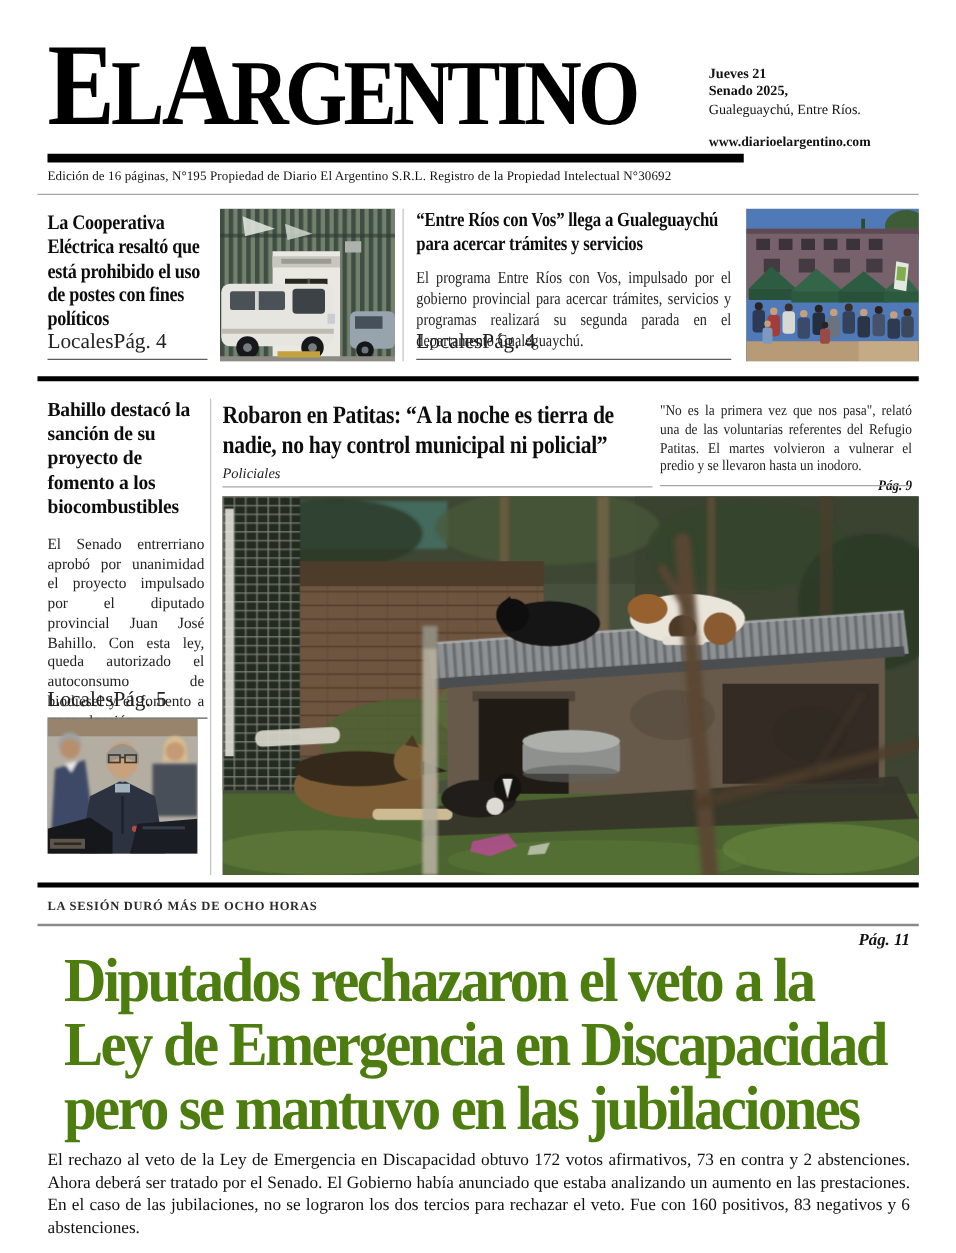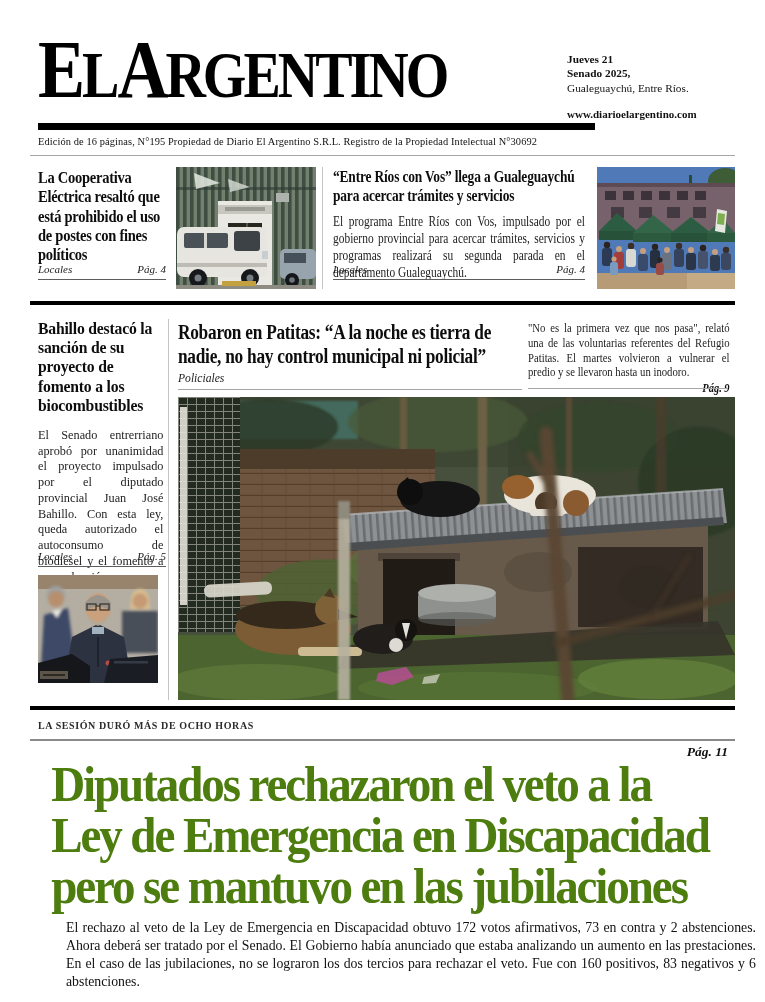--- a/index.html
+++ b/index.html
@@ -8,21 +8,21 @@
     width:765px; height:1002px; position:relative; overflow:hidden;
     font-family:"Liberation Serif", serif; color:#1a1a1a;
     -webkit-font-smoothing:antialiased;
   }
   .abs { position:absolute; }
 
   
   #logo-block { left:38px; top:36px; width:557px; }
   .logo {
     display:block; width:557px; white-space:nowrap;
-    font-weight:bold; font-size:56px; line-height:80px; letter-spacing:-3px;
+    font-weight:bold; font-size:64px; line-height:80px; letter-spacing:-3px;
     color:#000; border-bottom:7px solid #000; padding-bottom:2px;
   }
   .logo-text { display:inline-block; transform:scaleY(1.16); transform-origin:center bottom; }
   .lw { display:inline-block; }
   .lw::first-letter { font-size:1.26em; }
   .lw2 { margin-left:1px; }
   .edition { margin-top:6px; font-size:10.4px; color:#111; letter-spacing:0.1px; }
 
   #masthead-right { left:567px; top:52px; width:140px; font-size:11.3px; line-height:1.28; color:#111; }
   #masthead-right .b { font-weight:bold; }
@@ -30,22 +30,22 @@
   #masthead-right .site { margin-top:12px; font-weight:bold; font-size:11px; }
 
   .rule { background:#a6a6a6; height:1px; }
   .rule-black { background:#000; }
 
   
   .headline { font-weight:bold; color:#0d0d0d; }
   .scaled { transform-origin:left top; }
   .body-text { color:#222; text-align:justify; }
   .story-foot {
-    display:flex; justify-content:space-between; align-items:flex-end;
-    font-style:italic; font-size:11px; color:#222;
+    display:flex; align-items:flex-end;
+    font-size:17px; color:#222;
     border-bottom:1.5px solid #5c5c5c; padding-bottom:4px;
   }
   .photo { overflow:hidden; background:#777; }
   .photo svg { display:block; width:100%; height:100%; }
 
   
   #s1-text { left:38px; top:168px; width:146px; transform:scaleX(0.88); font-size:16.5px; line-height:1.17; letter-spacing:-0.3px; }
   #s1-foot { left:38px; top:263px; width:128px; }
   #photo1  { left:176px; top:167px; width:140px; height:122px; }
   #vr1     { left:322px; top:167px; width:1px; height:122px; background:#c4c4c4; }
@@ -78,21 +78,21 @@
   #thick2 { left:30px; top:706px; width:705px; height:4px; }
   #kicker { left:38px; top:720px; font-size:10px; font-weight:bold; letter-spacing:0.6px; color:#2b2b2b; }
   #kicker-page { right:37px; top:716px; font-style:italic; font-weight:bold; font-size:13.5px; color:#111;margin-top:28px; }
   #kicker-rule { left:30px; top:739px; width:705px; height:2px; background:#8a8a8a; }
   #giant { left:30px; top:748px; width:705px; text-align:left; color:#4d7c0f;margin-top:11px; }
   #giant .gline {
     display:block; white-space:nowrap; font-weight:bold;
     font-size:50px; line-height:51px; letter-spacing:-2.2px;
     transform:scaleX(0.94); transform-origin:center top;
   }
-  #bottom-body { left:38px; top:919px; width:690px; font-size:13.8px; line-height:1.3; color:#111; text-align:justify;margin-left:28px; }
+  #bottom-body { left:38px; top:919px; width:690px; font-size:13.8px; line-height:1.3; color:#111; text-align:justify; }
 </style>
 </head>
 <body>
 
 <div>
 
   <div class="abs" id="logo-block">
     <div class="logo">
       <span class="logo-text"><span class="lw">EL</span><span class="lw lw2">ARGENTINO</span></span>
     </div>

